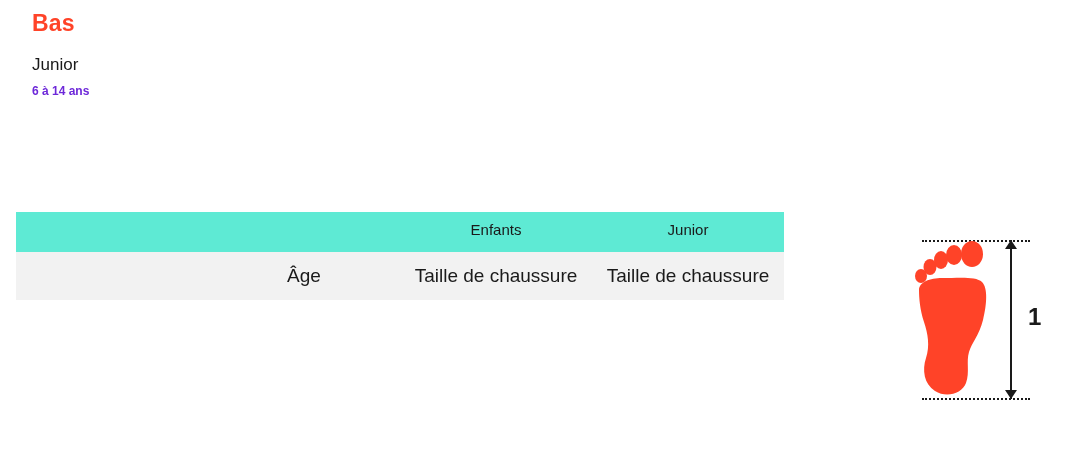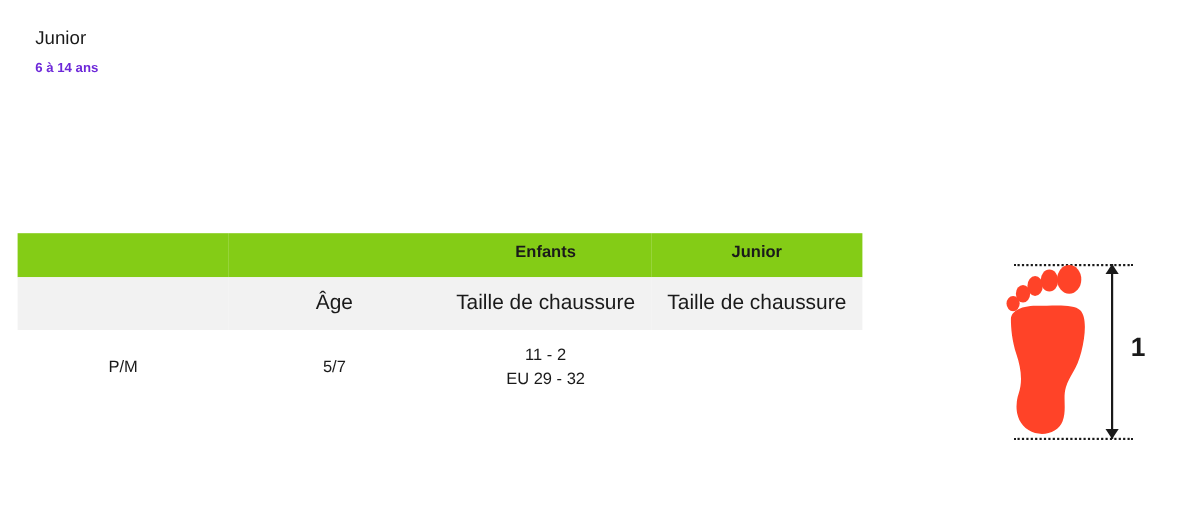--- a/index.html
+++ b/index.html
@@ -67,22 +67,22 @@
   
   col.c1 { width: 192px; }
   col.c2 { width: 192px; }
   col.c3 { width: 192px; }
   col.c4 { width: 192px; }
 
   tr.group-row td {
     height: 40px;
     font-size: 15px;
     color: #1a1a1a;
-    font-weight: bold;
-    background: #84cc16;
+    font-weight: normal;
+    background: #5eead4;
     padding-bottom: 6px;
   }
   tr.head-row td {
     height: 48px;
     font-size: 19px;
     color: #1a1a1a;
     background: #f2f2f2;
   }
   tr.body-row td {
     height: 68px;
@@ -149,20 +149,21 @@
   .foot-svg {
     position: absolute;
     left: 14px;
     top: 10px;
   }
 </style>
 </head>
 <body>
 
 <div class="header">
+  <p class="title">Bas</p>
   <p class="subtitle">Junior</p>
   <p class="subtitle2">6 à 14 ans</p>
 </div>
 
 <div class="table-wrap">
   <table class="size-table">
     <colgroup>
       <col class="c1">
         <col class="c2">
         <col class="c3">
@@ -174,32 +175,20 @@
         <td></td>
         <td>Enfants</td>
         <td>Junior</td>
       </tr>
       <tr class="head-row">
         <td></td>
         <td>Âge</td>
         <td>Taille de chaussure</td>
         <td>Taille de chaussure</td>
       </tr>
-      <tr class="body-row row-white">
-        <td>P/M</td>
-        <td>5/7</td>
-        <td class="cell-lines">
-          <span>11 - 2</span>
-          <span>EU 29 - 32</span>
-        </td>
-        <td class="cell-lines">
-          <span></span>
-          <span></span>
-        </td>
-      </tr>
     </tbody>
   </table>
 </div>
 
 <div class="diagram">
   <div class="dot-line top"></div>
   <div class="dot-line bottom"></div>
 
   <svg class="foot-svg" width="95" height="165" viewBox="0 0 95 165">
 

